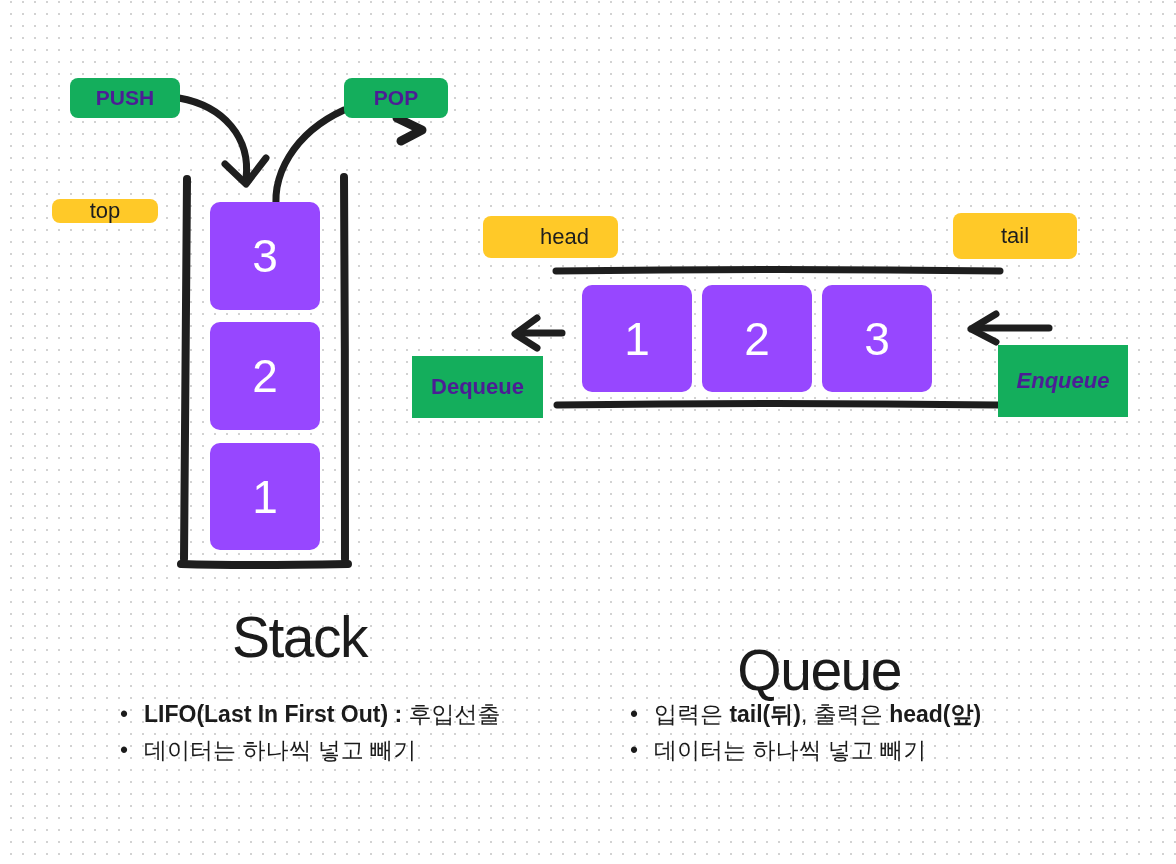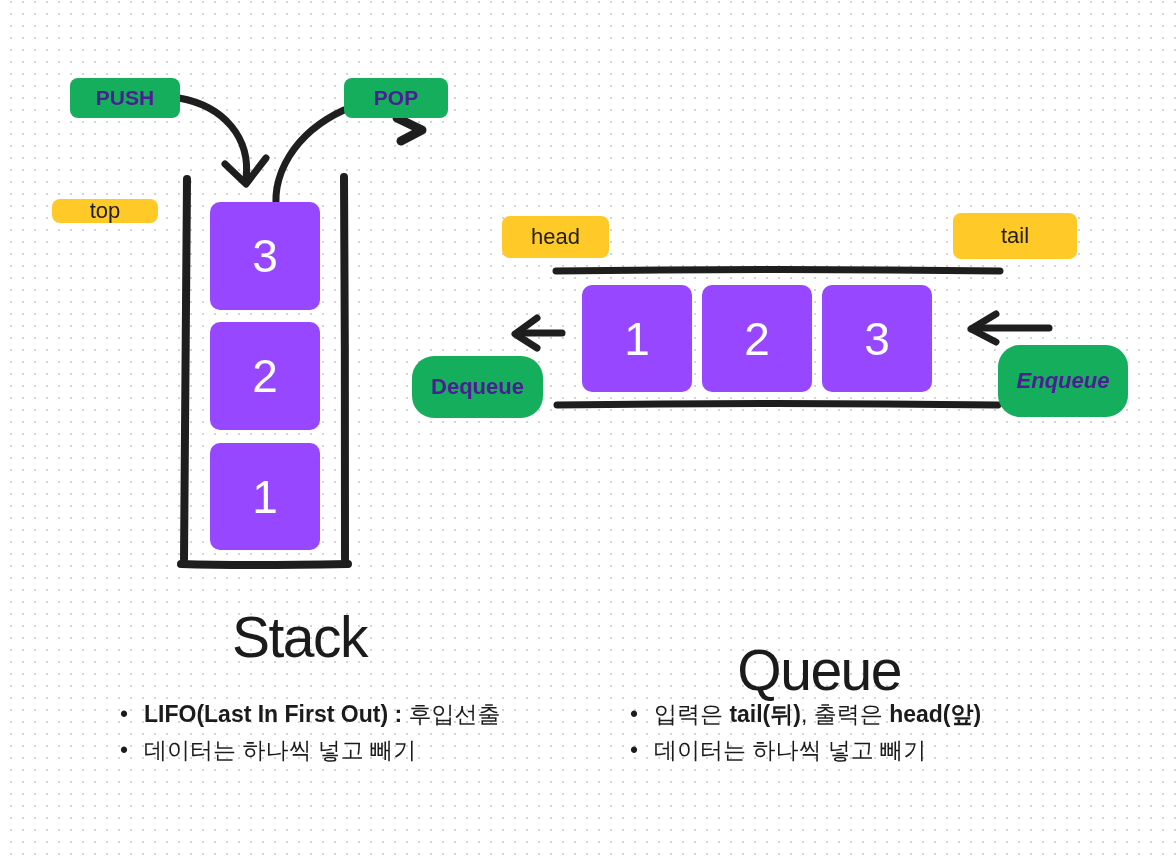--- a/index.html
+++ b/index.html
@@ -17,26 +17,26 @@
   }
   svg.strokes{position:absolute; inset:0; pointer-events:none;}
   svg.strokes path{stroke:var(--ink); fill:none; stroke-linecap:round; stroke-linejoin:round;}
 
   .badge{
     position:absolute; display:flex; align-items:center; justify-content:center;
     border-radius:8px; white-space:nowrap;
   }
   .badge.green{background:var(--green); color:#4c1d95; font-weight:600; font-size:21px;}
   .badge.yellow{background:var(--yellow); color:var(--ink); font-weight:500; font-size:22px;}
-  .badge.big{border-radius:22px; font-size:22px;}
+  .badge.big{border-radius:0; font-size:22px;}
 
   #push-badge   {left:70px;  top:78px;  width:110px; height:40px;}
   #pop-badge    {left:344px; top:78px;  width:104px; height:40px;}
   #top-badge    {left:52px;  top:187px; width:106px; height:24px;margin-top:12px;}
-  #head-badge   {left:502px; top:216px; width:107px; height:42px;}
+  #head-badge   {left:483px; top:216px; width:107px; height:42px;padding-left:28px;}
   #tail-badge   {left:953px; top:213px; width:124px; height:46px;}
   #dequeue-badge{left:412px; top:356px; width:131px; height:62px;}
   #enqueue-badge{left:998px; top:345px; width:130px; height:72px;font-style:italic;}
 
   .cell{
     position:absolute; background:var(--purple); border-radius:10px;
     color:#fff; display:flex; align-items:center; justify-content:center;
     font-size:46px; font-weight:500;
   }
   #stack-cell-a{left:210px; top:202px; width:110px; height:108px;}

